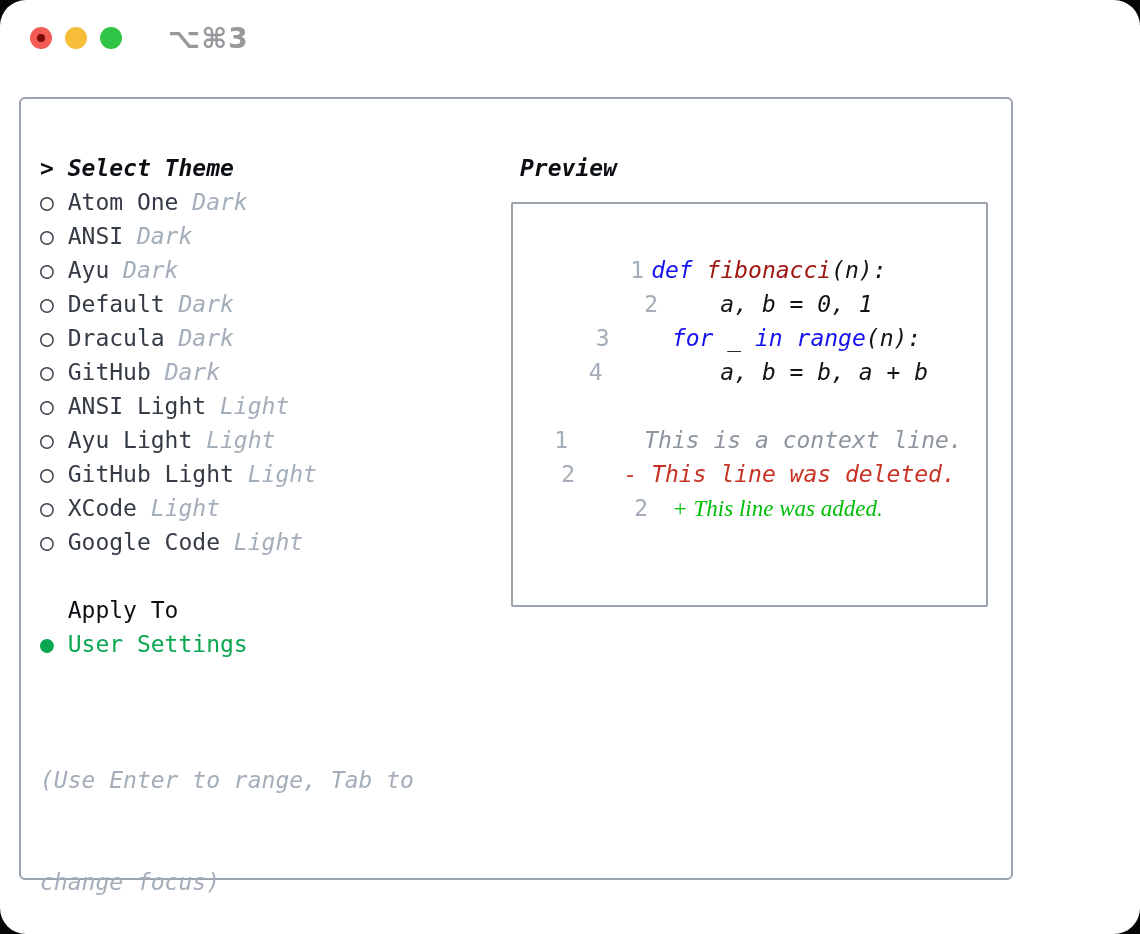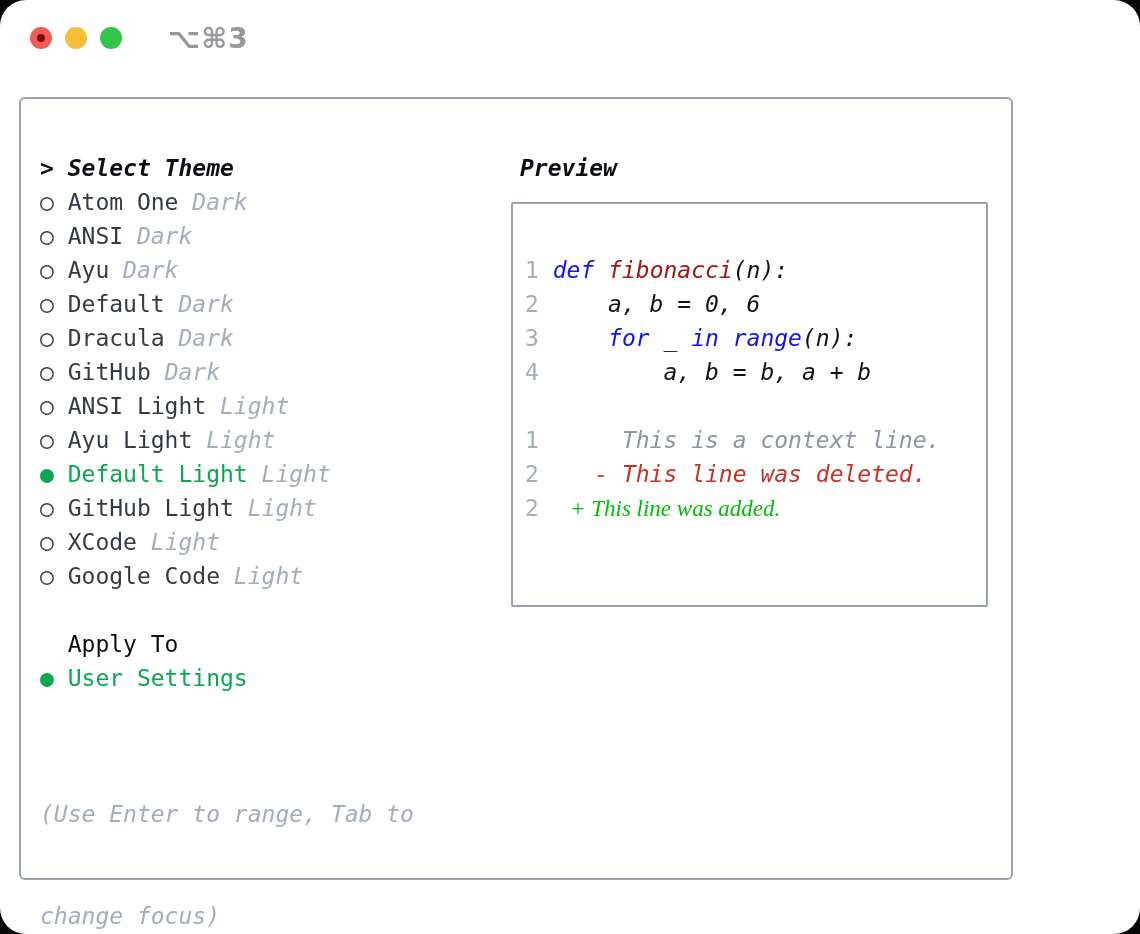--- a/index.html
+++ b/index.html
@@ -59,21 +59,21 @@
   .theme-row.selected .name, .apply-row.selected .opt{color:var(--accent_green);}
   .variant{color:var(--muted);font-style:italic;}
   .spacer{height:34px;}
   .hint{color:var(--muted);font-style:italic;white-space:pre;}
   .hint div{height:34px;}
   
   .preview-box{
     position:absolute;left:490px;top:103px;width:477px;height:405px;
     border:2px solid var(--border);border-radius:2px;background:#fff;
   }
-  .code{padding:49px 1px 0 12px;font-size:23px;line-height:34px;font-style:italic;}
+  .code{padding:49px 1px 0 12px;font-size:23px;line-height:34px;font-style:italic;text-align:center;}
   .cl{white-space:pre;height:34px;}
   .seg-lineno{display:inline-block;width:2ch;color:var(--lineno_gray);font-style:normal;}
   .seg-plain{color:var(--code_plain);}
   .seg-keyword{color:var(--keyword_blue);}
   .seg-function{color:var(--function_red);}
   .seg-context{color:var(--context_gray);}
   .seg-deleted{color:var(--diff_red);}
   .seg-added{color:var(--diff_green);font-family:Liberation Serif, serif;}
 </style>
 </head>
@@ -96,21 +96,20 @@
       <div class="row"><span class="prompt">&gt;</span><span class="h1">Select Theme</span></div>
       <div id="theme-list">
           <div class="row theme-row"><span class="bullet">○</span><span class="name">Atom One</span><span class="variant"> Dark</span></div>
           <div class="row theme-row"><span class="bullet">○</span><span class="name">ANSI</span><span class="variant"> Dark</span></div>
           <div class="row theme-row"><span class="bullet">○</span><span class="name">Ayu</span><span class="variant"> Dark</span></div>
           <div class="row theme-row"><span class="bullet">○</span><span class="name">Default</span><span class="variant"> Dark</span></div>
           <div class="row theme-row"><span class="bullet">○</span><span class="name">Dracula</span><span class="variant"> Dark</span></div>
           <div class="row theme-row"><span class="bullet">○</span><span class="name">GitHub</span><span class="variant"> Dark</span></div>
           <div class="row theme-row"><span class="bullet">○</span><span class="name">ANSI Light</span><span class="variant"> Light</span></div>
           <div class="row theme-row"><span class="bullet">○</span><span class="name">Ayu Light</span><span class="variant"> Light</span></div>
-          <div class="row theme-row selected"><span class="bullet on">●</span><span class="name">Default Light</span><span class="variant"> Light</span></div>
           <div class="row theme-row"><span class="bullet">○</span><span class="name">GitHub Light</span><span class="variant"> Light</span></div>
           <div class="row theme-row"><span class="bullet">○</span><span class="name">XCode</span><span class="variant"> Light</span></div>
           <div class="row theme-row"><span class="bullet">○</span><span class="name">Google Code</span><span class="variant"> Light</span></div>
         </div>
       <div class="spacer"></div>
       <div class="row"><span class="gutter"></span><span class="h2">Apply To</span></div>
       <div id="apply-list">
           <div class="row apply-row selected"><span class="bullet on">●</span><span class="opt">User Settings</span></div>
         </div>
       <div class="spacer"></div>
@@ -120,21 +119,21 @@
       </div>
     </div>
 
     <div class="col right-col">
       <div class="row"><span class="h1">Preview</span></div>
     </div>
 
     <div class="preview-box">
       <div class="code" id="code">
           <div class="cl"><span class="seg-lineno">1</span><span class="seg-keyword">def</span><span class="seg-plain"> </span><span class="seg-function">fibonacci</span><span class="seg-plain">(n):</span></div>
-          <div class="cl"><span class="seg-lineno">2</span><span class="seg-plain">    a, b = 0, 6</span></div>
+          <div class="cl"><span class="seg-lineno">2</span><span class="seg-plain">    a, b = 0, 1</span></div>
           <div class="cl"><span class="seg-lineno">3</span><span class="seg-plain">    </span><span class="seg-keyword">for</span><span class="seg-plain"> _ </span><span class="seg-keyword">in</span><span class="seg-plain"> </span><span class="seg-keyword">range</span><span class="seg-plain">(n):</span></div>
           <div class="cl"><span class="seg-lineno">4</span><span class="seg-plain">        a, b = b, a + b</span></div>
           <div class="cl"></div>
           <div class="cl"><span class="seg-lineno">1</span><span class="seg-context">     This is a context line.</span></div>
           <div class="cl"><span class="seg-lineno">2</span><span class="seg-deleted">   - This line was deleted.</span></div>
           <div class="cl"><span class="seg-lineno">2</span><span class="seg-added">   + This line was added.</span></div>
         </div>
     </div>
 
   </div>

